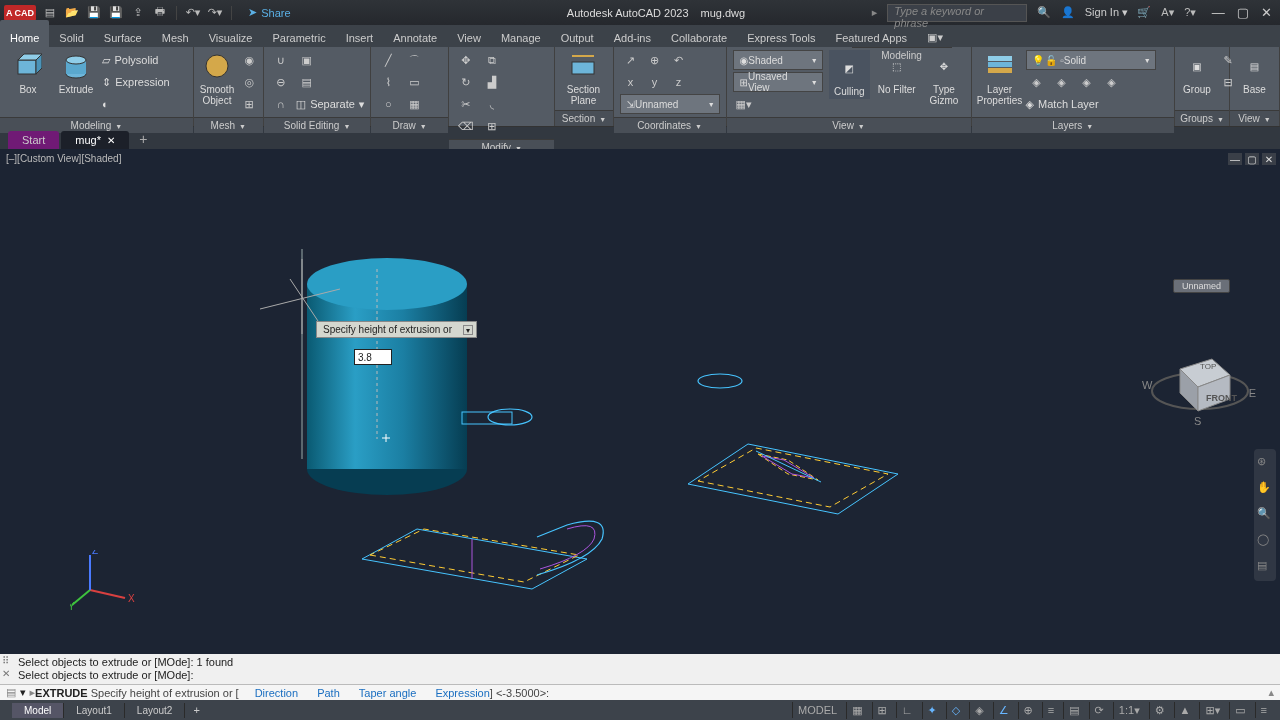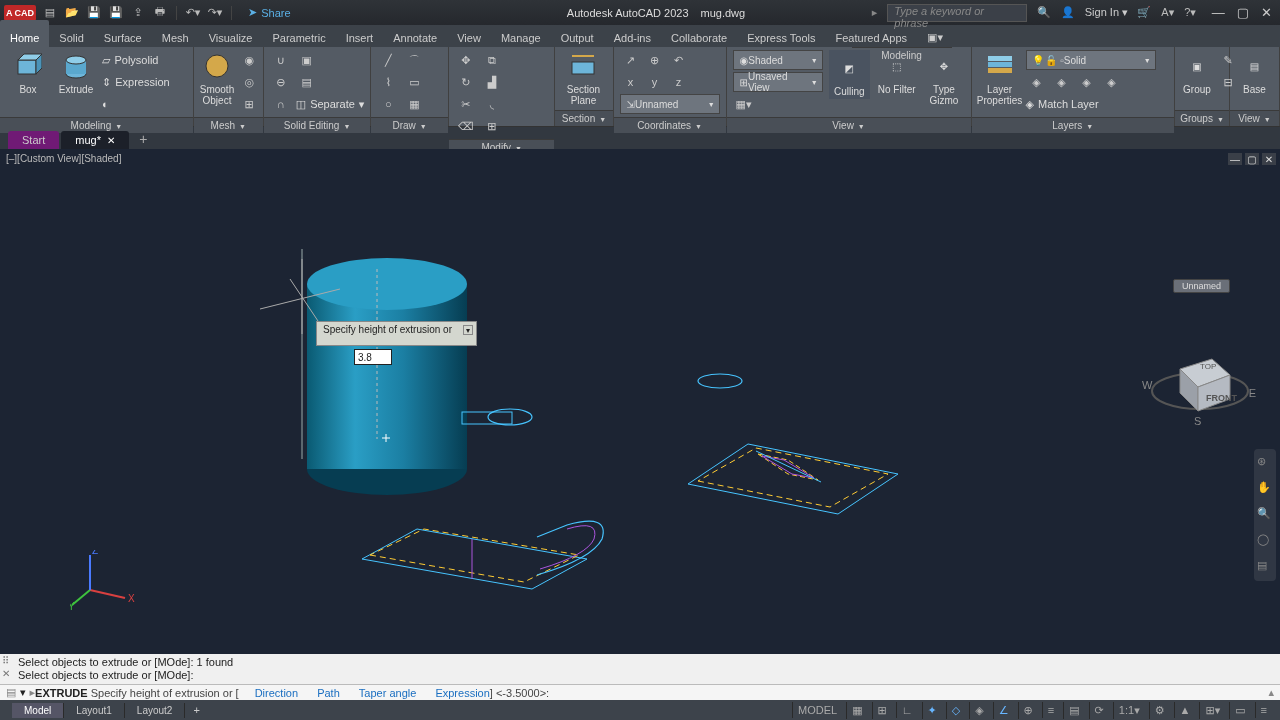--- a/index.html
+++ b/index.html
@@ -63,21 +63,21 @@
 .status-right .sb.active { color:#68b6ff;}
 
 .viewcube { position:absolute; top:180px; right:30px; width:100px; height:100px; }
 .vc-label { position:absolute; top:130px; right:50px; background:#6a6f78; color:#ddd; padding:1px 8px; font-size:9px; border:1px solid #444; border-radius:2px;}
 
 .navbar { position:absolute; right:4px; top:300px; width:22px; background:rgba(80,85,95,.4); border-radius:4px; padding: 6px 0; display:flex; flex-direction:column; align-items:center; gap:10px;}
 .navbar .ni { width:16px; height:16px; color:#888;}
 
 .ucs { position:absolute; bottom:60px; left:70px; }
 
-.dyntooltip { position:absolute; background:#d4d7cf; color:#222; padding:2px 24px 10px 6px; font-size:10px; border:1px solid #888;}
+.dyntooltip { position:absolute; background:#d4d7cf; color:#222; padding:2px 24px 2px 6px; font-size:10px; border:1px solid #888;}
 .dyntooltip .menu { position:absolute; right:3px; top:3px; width:10px; height:10px; border:1px solid #888; font-size:8px; display:flex; align-items:center; justify-content:center;}
 .dyninput { position:absolute; width:38px; height:16px; background:#fff; border:1px solid #222; font-size:10px; color:#222; padding:0 3px; text-align:left;}
 
 svg { display:block;}
 </style>
 </head>
 <body>
 
 <div class="titlebar">
   <div class="app-logo">A CAD</div>

